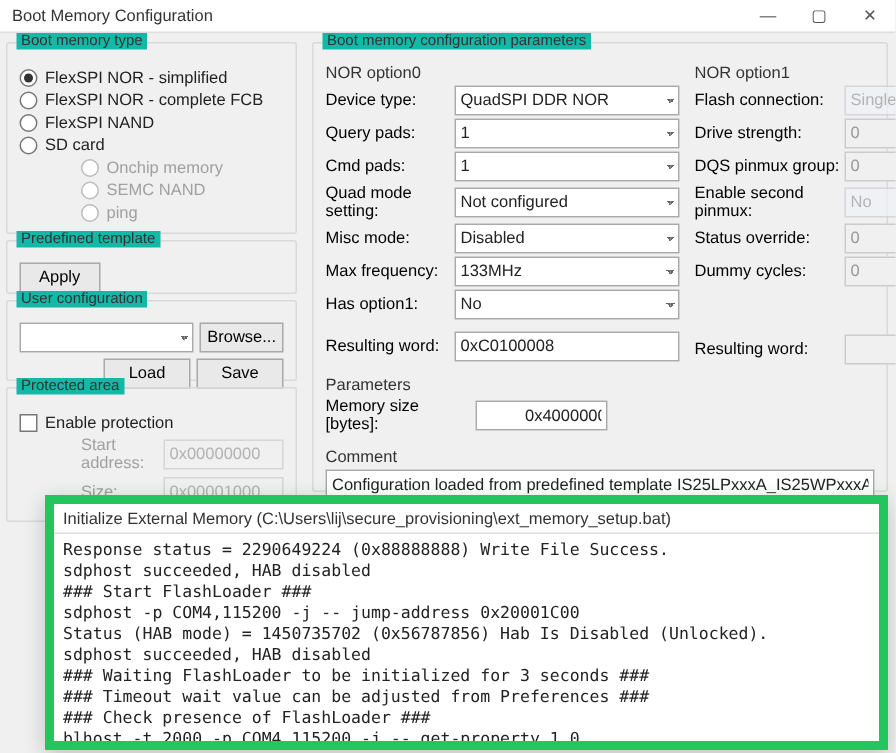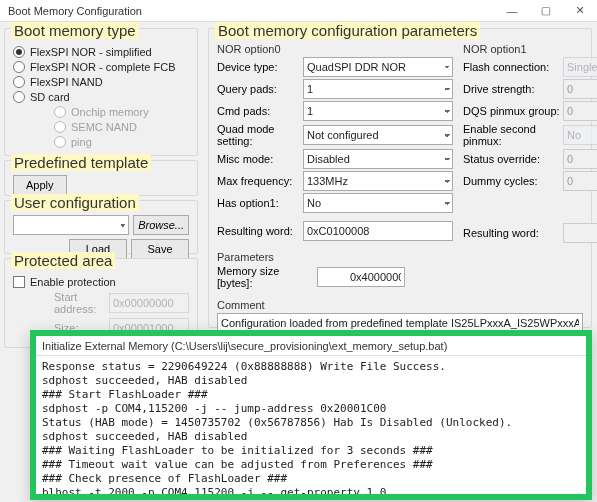--- a/index.html
+++ b/index.html
@@ -1,21 +1,21 @@
 <!DOCTYPE html>
 <html><head>
 <meta charset="utf-8">
 <style>
   * { box-sizing: border-box; margin: 0; padding: 0; font-family: "Segoe UI", Tahoma, sans-serif; font-size: 11px; }
   body { background: #f0f0f0; width: 597px; height: 502px; overflow: hidden; position: relative; }
   .titlebar { height: 22px; background: #fff; display: flex; align-items: center; padding-left: 8px; color: #333; border-bottom: 1px solid #ddd; text-align: center; }
   .titlebar .ctrls { margin-left: auto; display: flex; }
   .titlebar .ctrls div { width: 34px; height: 22px; display: flex; align-items: center; justify-content: center; color: #555; }
   .gb { position: absolute; border: 1px solid #d9d9d9; border-radius: 2px; background: transparent; padding: 14px 8px 8px 8px; }
-  .gb > .legend { position: absolute; top: -7px; left: 6px; background: #fef9c3; padding: 0 3px; font-size: 15px; color: #333; }
+  .gb > .legend { position: absolute; top: -7px; left: 6px; background: #14b8a6; padding: 0 3px; font-size: 10px; color: #333; }
   .radio, .chk { display: flex; align-items: center; gap: 5px; margin: 3px 0; color: #222; }
   .radio.dis, .chk.dis, .fldrow.dis { color: #a0a0a0; padding-left: 41px; }
   .radio .dot { width: 12px; height: 12px; border: 1px solid #777; border-radius: 50%; display: flex; align-items: center; justify-content: center; background: #fff;}
   .radio.sel .dot::after { content: ""; width: 6px; height: 6px; background: #333; border-radius: 50%; }
   .radio.dis .dot { border-color: #bbb; }
   .chk .box { width: 12px; height: 12px; border: 1px solid #777; background: #fff; }
   .fldrow { display: flex; align-items: center; margin: 3px 0; gap: 4px; }
   .fldrow .lab { width: 60px; color: inherit;}
   select, input[type=text] { height: 20px; border: 1px solid #aaa; background: #fff; padding: 1px 3px; font-size: 11px; color: #222;}
   select { appearance: none; padding-right: 14px; background-image: linear-gradient(45deg, transparent 50%, #666 50%), linear-gradient(135deg, #666 50%, transparent 50%); background-position: right 5px center, right 2px center; background-size: 3px 3px,3px 3px; background-repeat: no-repeat;}
@@ -79,21 +79,21 @@
   <span class="legend">Predefined template</span>
   <div style="display:flex; gap:4px;">
     <button class="btn">Apply</button>
   </div>
 </div>
 
 <div class="gb" style="left:4px; top:200px; width:194px; height:54px;">
   <span class="legend">User configuration</span>
   <div style="display:flex; gap:4px;">
     <select style="flex:1"><option></option></select>
-    <button class="btn" style="padding:0 4px;font-style:italic;">Browse...</button>
+    <button class="btn" style="padding:0 4px;">Browse...</button>
   </div>
   <div style="display:flex; gap:4px; justify-content:flex-end; margin-top:4px;">
     <button class="btn" style="width:58px">Load</button>
     <button class="btn" style="width:58px">Save</button>
   </div>
 </div>
 
 <div class="gb" style="left:4px; top:258px; width:194px; height:90px;">
   <span class="legend">Protected area</span>
   <label class="chk">

